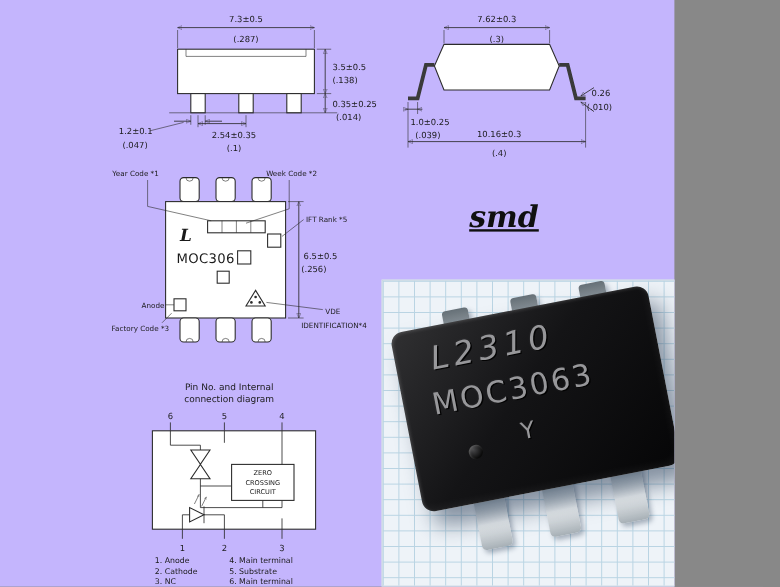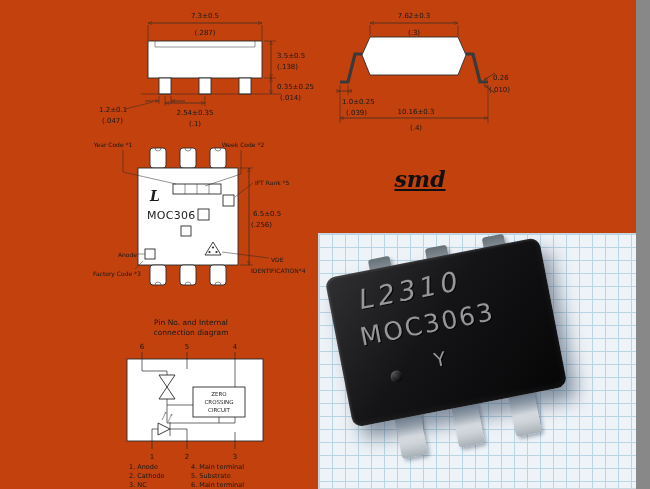--- a/index.html
+++ b/index.html
@@ -1,32 +1,32 @@
 <!DOCTYPE html>
 <html><head>
 <meta charset="utf-8">
 <style>
   html,body{margin:0;padding:0;background:#888;}
-  #canvas{position:relative;width:636px;height:489px;background:#c2410c;overflow:hidden;
+  #canvas{position:relative;width:562px;height:489px;background:#c4b5fd;overflow:hidden;
           font-family:"DejaVu Sans",sans-serif;}
   #canvas svg{position:absolute;overflow:visible;}
   svg text{fill:#1a1a1a;font-size:7px;font-family:"DejaVu Sans",sans-serif;}
   svg line, svg polyline, svg path{stroke:#2b2b2b;stroke-width:.7;fill:none;}
   svg rect, svg polygon{stroke:#2b2b2b;stroke-width:.9;fill:#fff;}
   svg circle.dot{fill:#2b2b2b;stroke:none;}
   .t6{font-size:6px;} .t65{font-size:6.5px;} .t75{font-size:7.5px;}
   .logo-l{font-family:"DejaVu Serif",serif;font-style:italic;font-weight:bold;font-size:14px;}
   .partnum{font-size:11px;letter-spacing:.3px;}
   .zc{font-size:5.5px;}
   .lead-path{stroke-width:3.2;stroke:#3a3a3a;}
   .thin{stroke-width:.5;}
   
   .smd{position:absolute;left:385px;top:166px;width:70px;text-align:center;
        font-family:"DejaVu Serif",serif;font-style:italic;font-weight:bold;
-       font-size:22px;color:#101010;text-decoration:underline;}
+       font-size:25px;color:#101010;text-decoration:underline;}
   
   .photo{position:absolute;left:318px;top:233px;width:332px;height:256px;box-sizing:border-box;
          background-color:#eef3f8;border:1px solid #c9d7e1;overflow:hidden;
          background-image:linear-gradient(#b9d4e3 1px,transparent 1px),
                           linear-gradient(90deg,#b9d4e3 1px,transparent 1px);
          background-size:13px 13px;}
   .chip-wrap{position:absolute;left:22px;top:16px;width:218px;height:205px;transform:rotate(-11deg);}
   .chip-body{position:absolute;left:0;top:6px;width:218px;height:152px;z-index:2;
              background:linear-gradient(135deg,#303032 0%,#141416 45%,#060607 100%);
              border-radius:10px;

